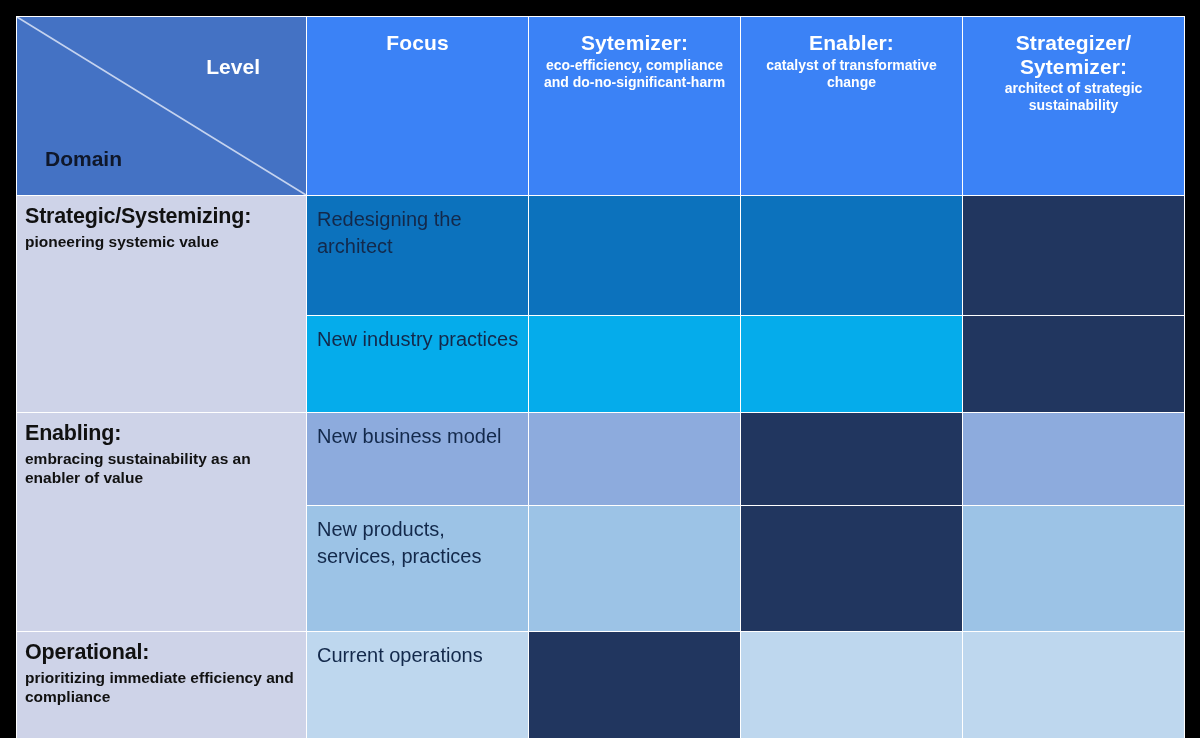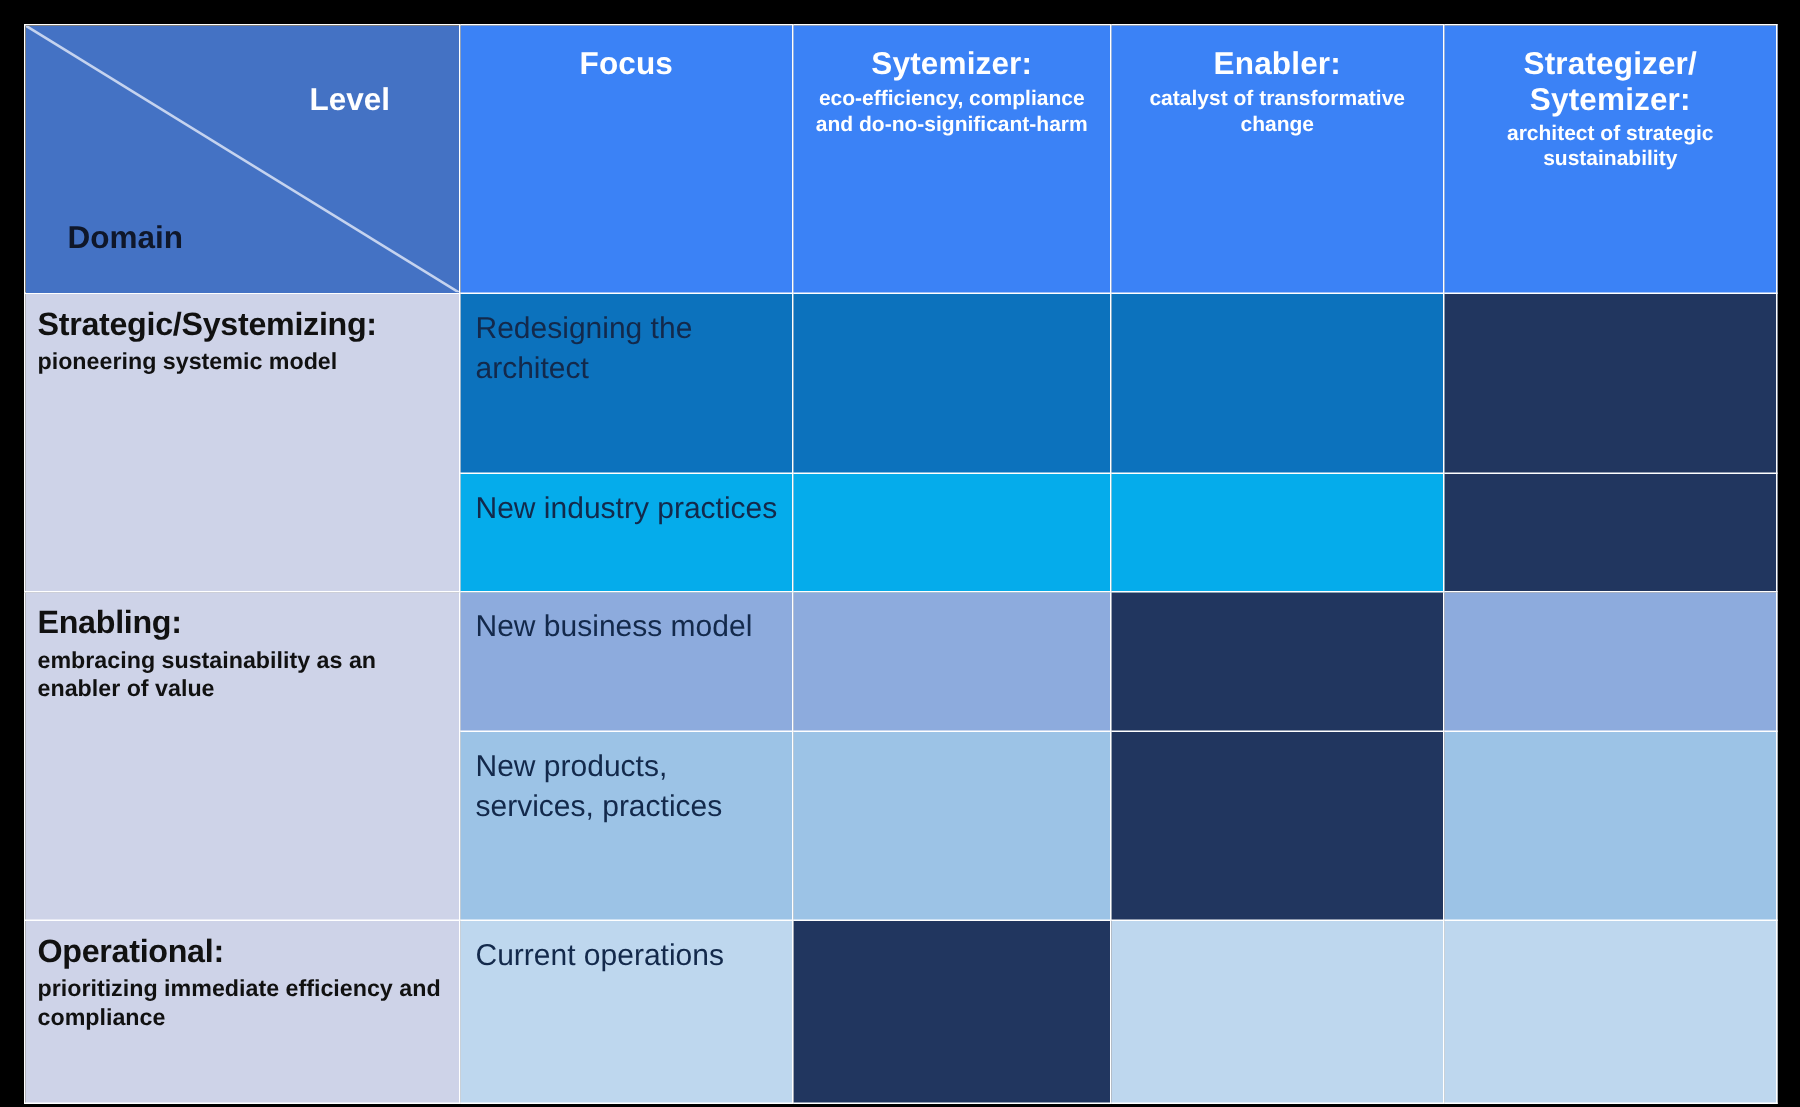--- a/index.html
+++ b/index.html
@@ -174,29 +174,29 @@
 
       <td class="hdr">
         <span class="hdr-title">Strategizer/ Sytemizer:</span>
         <span class="hdr-sub">architect of strategic sustainability</span>
       </td>
     </tr>
 
     <tr style="height:120px">
       <td class="domain-cell" rowspan="2">
         <span class="domain-title">Strategic/Systemizing:</span>
-        <span class="domain-sub">pioneering systemic model</span>
+        <span class="domain-sub">pioneering systemic value</span>
       </td>
       <td class="focus-cell c-blue">Redesigning the architect</td>
       <td class="cell c-blue"></td>
       <td class="cell c-blue"></td>
       <td class="cell c-navy"></td>
     </tr>
 
-    <tr style="height:79px">
+    <tr style="height:97px">
       <td class="focus-cell c-cyan">New industry practices</td>
       <td class="cell c-cyan"></td>
       <td class="cell c-cyan"></td>
       <td class="cell c-navy"></td>
     </tr>
 
     <tr style="height:93px">
       <td class="domain-cell" rowspan="2">
         <span class="domain-title">Enabling:</span>
         <span class="domain-sub">embracing sustainability as an enabler of value</span>

